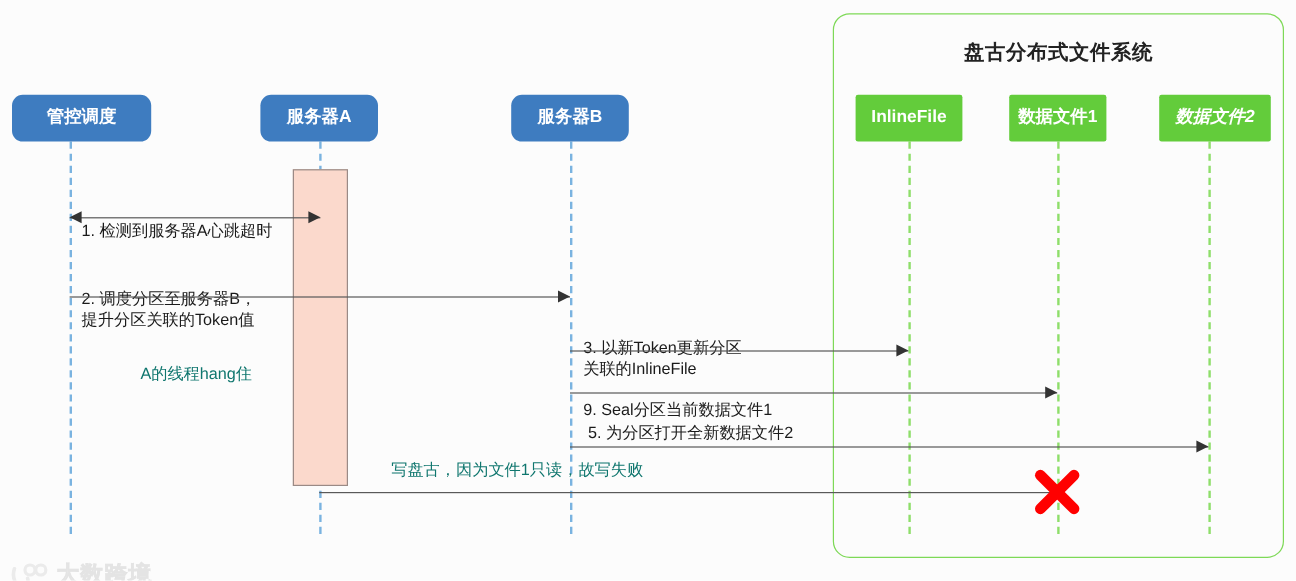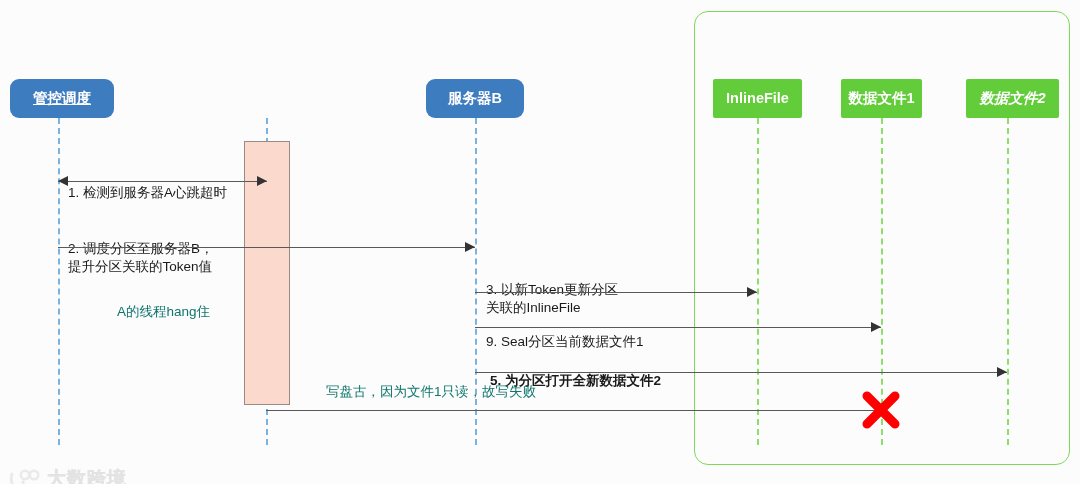--- a/index.html
+++ b/index.html
@@ -144,32 +144,36 @@
     -webkit-text-stroke: 0.6px #cfcfcf;
     letter-spacing: 1px;
   }
 </style>
 </head>
 <body>
 
 <div id="canvas">
 
   <div class="group-box"></div>
+  <div class="group-title">盘古分布式文件系统</div>
 
   <div class="lifeline blue" style="left:58px;  top:118px; height:327px;"></div>
   <div class="lifeline blue" style="left:266px; top:118px; height:327px;"></div>
   <div class="lifeline blue" style="left:475px; top:118px; height:327px;"></div>
   <div class="lifeline green" style="left:757px; top:118px; height:327px;"></div>
   <div class="lifeline green" style="left:881px; top:118px; height:327px;"></div>
   <div class="lifeline green" style="left:1007px;top:118px; height:327px;"></div>
 
   <div class="activation" style="left:244px; top:141px; width:46px; height:264px;"></div>
 
-  <div class="actor blue" style="left:10px;  top:79px; width:104px;text-decoration:underline;">
+  <div class="actor blue" style="left:10px;  top:79px; width:116px;">
     <span>管控调度</span>
+  </div>
+  <div class="actor blue" style="left:217px; top:79px; width:98px;">
+    <span>服务器A</span>
   </div>
   <div class="actor blue" style="left:426px; top:79px; width:98px;">
     <span>服务器B</span>
   </div>
   <div class="actor green" style="left:713px; top:79px; width:89px;">
     <span>InlineFile</span>
   </div>
   <div class="actor green" style="left:841px; top:79px; width:81px;">
     <span>数据文件1</span>
   </div>
@@ -191,21 +195,21 @@
 
   <div class="msg-label" style="left:486px; top:249px;">3. 以新Token更新分区
 关联的InlineFile</div>
   <div class="msg-line" style="left:475px; top:292px; width:282px;"></div>
   <div class="arrowhead right" style="left:747px; top:287px;"></div>
 
   <div class="msg-label" style="left:486px; top:301px;">9. Seal分区当前数据文件1</div>
   <div class="msg-line" style="left:475px; top:327px; width:406px;"></div>
   <div class="arrowhead right" style="left:871px; top:322px;"></div>
 
-  <div class="msg-label" style="left:490px; top:340px;font-weight:bold;">5. 为分区打开全新数据文件2</div>
+  <div class="msg-label" style="left:490px; top:320px;">5. 为分区打开全新数据文件2</div>
   <div class="msg-line" style="left:475px; top:372px; width:532px;"></div>
   <div class="arrowhead right" style="left:997px; top:367px;"></div>
 
   <div class="note-red" style="left:326px; top:383px;">写盘古，因为文件1只读，故写失败</div>
   <div class="msg-line" style="left:266px; top:410px; width:617px;"></div>
 
   <svg class="fail-x" style="left:860px; top:389px;" viewBox="0 0 42 42">
     <line x1="7" y1="7" x2="35" y2="35" stroke="#ff0000" stroke-width="9" stroke-linecap="round"></line>
     <line x1="35" y1="7" x2="7" y2="35" stroke="#ff0000" stroke-width="9" stroke-linecap="round"></line>
   </svg>

